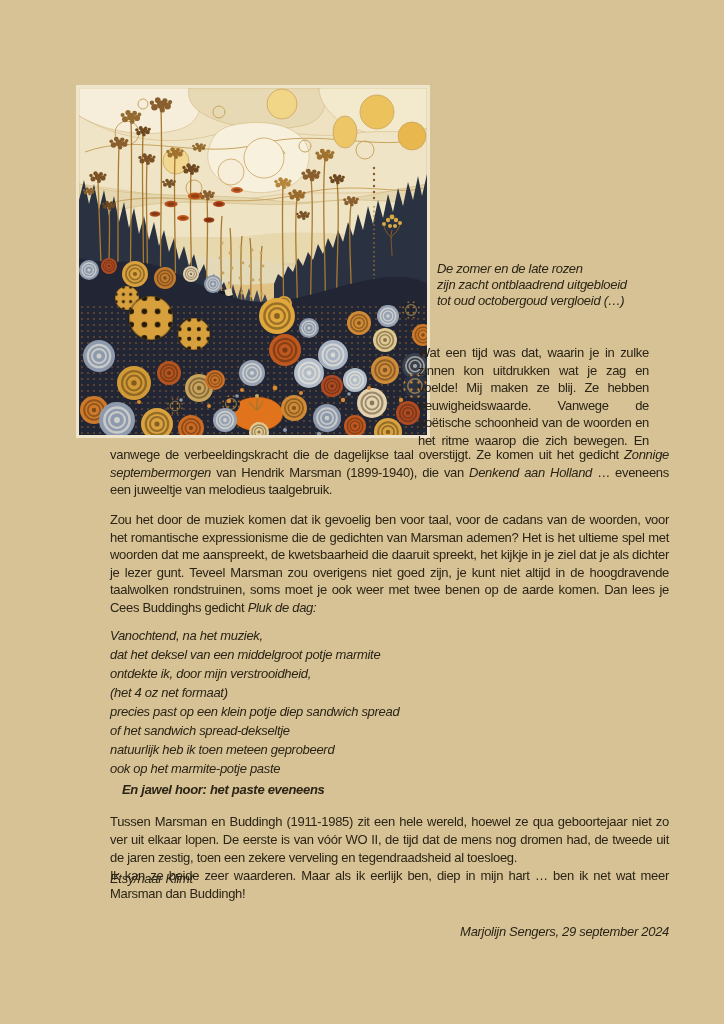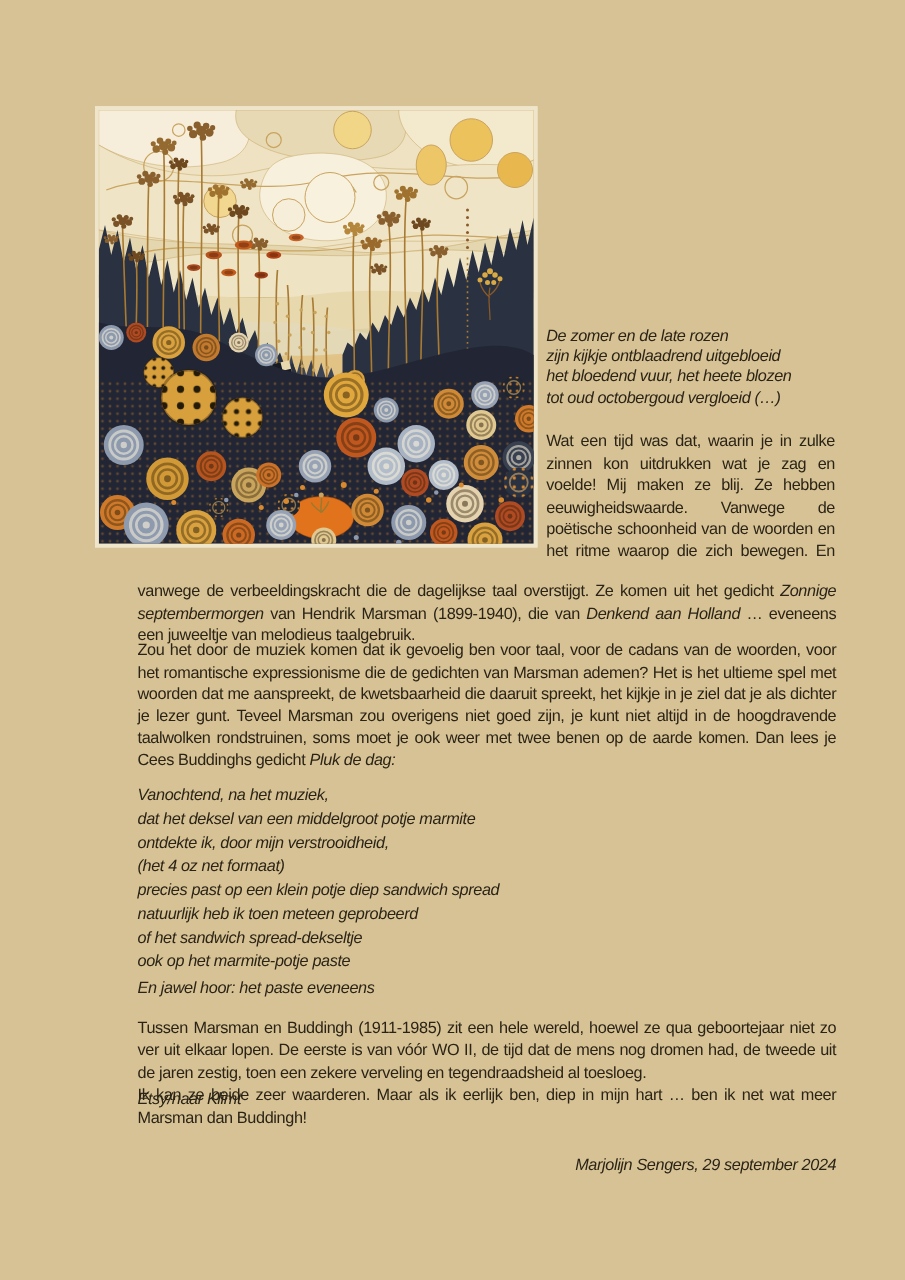--- a/index.html
+++ b/index.html
@@ -310,43 +310,42 @@
             <circle cx="240" cy="346" r="2.2"></circle>
             <circle cx="102" cy="312" r="1.8"></circle>
             <circle cx="270" cy="306" r="1.8"></circle>
           </g>
       </g>
     </svg>
   </figure>
 
   <div class="txt it poem-m" style="left:413px;top:261px;width:240px;">
     <div>De zomer en de late rozen</div>
-    <div>zijn kijkje ontblaadrend uitgebloeid</div>
-    <div>het bloedend vuur, het heete blozen</div>
+    <div>zijn zacht ontblaadrend uitgebloeid</div>
     <div>tot oud octobergoud vergloeid (…)</div>
   </div>
 
-  <div class="txt just-all" style="left:413px;top:344px;width:231px;">Wat een tijd was dat, waarin je in zulke zinnen kon uitdrukken wat je zag en voelde! Mij maken ze blij. Ze hebben eeuwigheidswaarde. Vanwege de poëtische schoonheid van de woorden en het ritme waarop die zich bewegen. En</div>
-
-  <div class="txt just" style="left:86px;top:464px;width:559px;"><span>vanwege de verbeeldingskracht die de dagelijkse taal overstijgt. Ze komen uit het gedicht </span><em>Zonnige septembermorgen</em><span> van Hendrik Marsman (1899-1940), die van </span><em>Denkend aan Holland</em><span> … eveneens een juweeltje van melodieus taalgebruik.</span></div>
+  <div class="txt just-all" style="left:394px;top:344px;width:231px;">Wat een tijd was dat, waarin je in zulke zinnen kon uitdrukken wat je zag en voelde! Mij maken ze blij. Ze hebben eeuwigheidswaarde. Vanwege de poëtische schoonheid van de woorden en het ritme waarop die zich bewegen. En</div>
+
+  <div class="txt just" style="left:86px;top:446px;width:559px;"><span>vanwege de verbeeldingskracht die de dagelijkse taal overstijgt. Ze komen uit het gedicht </span><em>Zonnige septembermorgen</em><span> van Hendrik Marsman (1899-1940), die van </span><em>Denkend aan Holland</em><span> … eveneens een juweeltje van melodieus taalgebruik.</span></div>
 
   <div class="txt just" style="left:86px;top:511px;width:559px;"><span>Zou het door de muziek komen dat ik gevoelig ben voor taal, voor de cadans van de woorden, voor het romantische expressionisme die de gedichten van Marsman ademen? Het is het ultieme spel met woorden dat me aanspreekt, de kwetsbaarheid die daaruit spreekt, het kijkje in je ziel dat je als dichter je lezer gunt. Teveel Marsman zou overigens niet goed zijn, je kunt niet altijd in de hoogdravende taalwolken rondstruinen, soms moet je ook weer met twee benen op de aarde komen. Dan lees je Cees Buddinghs gedicht </span><em>Pluk de dag:</em></div>
 
   <div class="txt it poem-b" style="left:86px;top:626px;width:520px;">
     <div>Vanochtend, na het muziek,</div>
     <div>dat het deksel van een middelgroot potje marmite</div>
     <div>ontdekte ik, door mijn verstrooidheid,</div>
     <div>(het 4 oz net formaat)</div>
     <div>precies past op een klein potje diep sandwich spread</div>
+    <div>of het sandwich spread-dekseltje</div>
     <div>natuurlijk heb ik toen meteen geprobeerd</div>
-    <div>of het sandwich spread-dekseltje</div>
     <div>ook op het marmite-potje paste</div>
   </div>
 
-  <div class="txt it" style="left:86px;top:781px;width:520px;">En jawel hoor: het paste eveneens</div>
+  <div class="txt it" style="left:98px;top:781px;width:520px;font-weight:bold;">En jawel hoor: het paste eveneens</div>
 
   <div class="txt tussen" style="left:86px;top:813px;width:559px;line-height:18px;">
     <div>Tussen Marsman en Buddingh (1911-1985) zit een hele wereld, hoewel ze qua geboortejaar niet zo ver uit elkaar lopen. De eerste is van vóór WO II, de tijd dat de mens nog dromen had, de tweede uit de jaren zestig, toen een zekere verveling en tegendraadsheid al toesloeg.</div>
     <div>Ik kan ze beide zeer waarderen. Maar als ik eerlijk ben, diep in mijn hart … ben ik net wat meer Marsman dan Buddingh!</div>
   </div>
 
   <div class="txt it" style="left:86px;top:870px;">Etsy/naar Klimt</div>
   <div class="txt it" style="right:79px;top:923px;">Marjolijn Sengers, 29 september 2024</div>
 
 </div>

